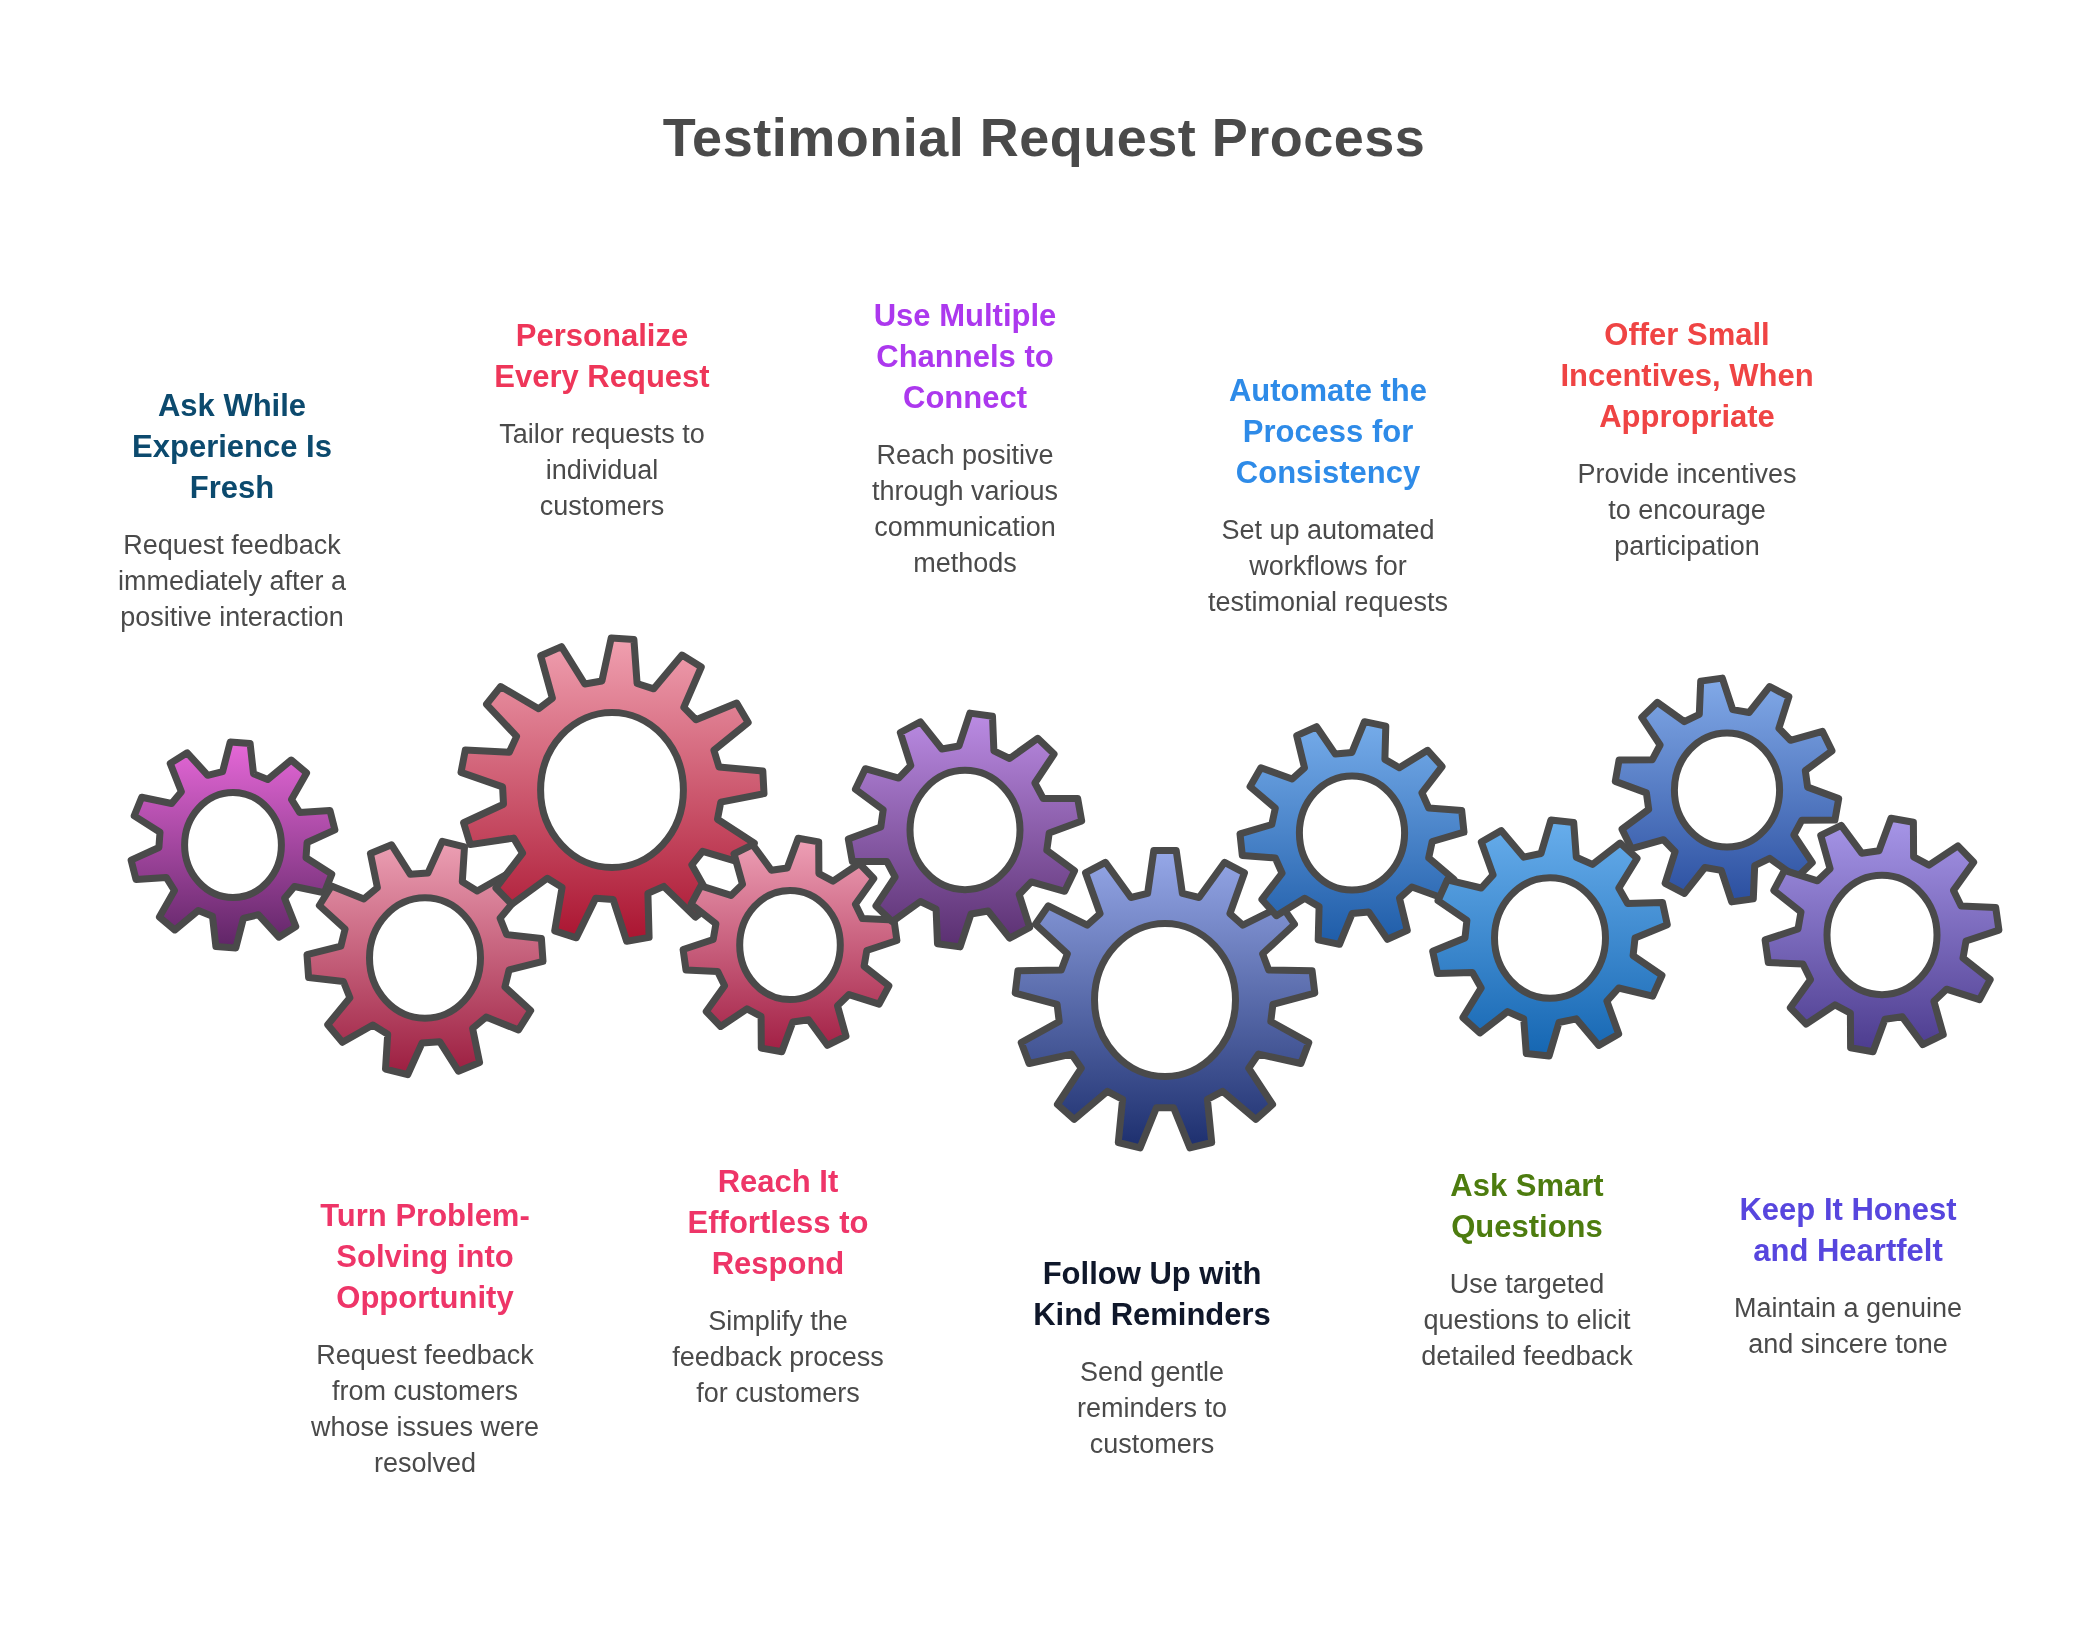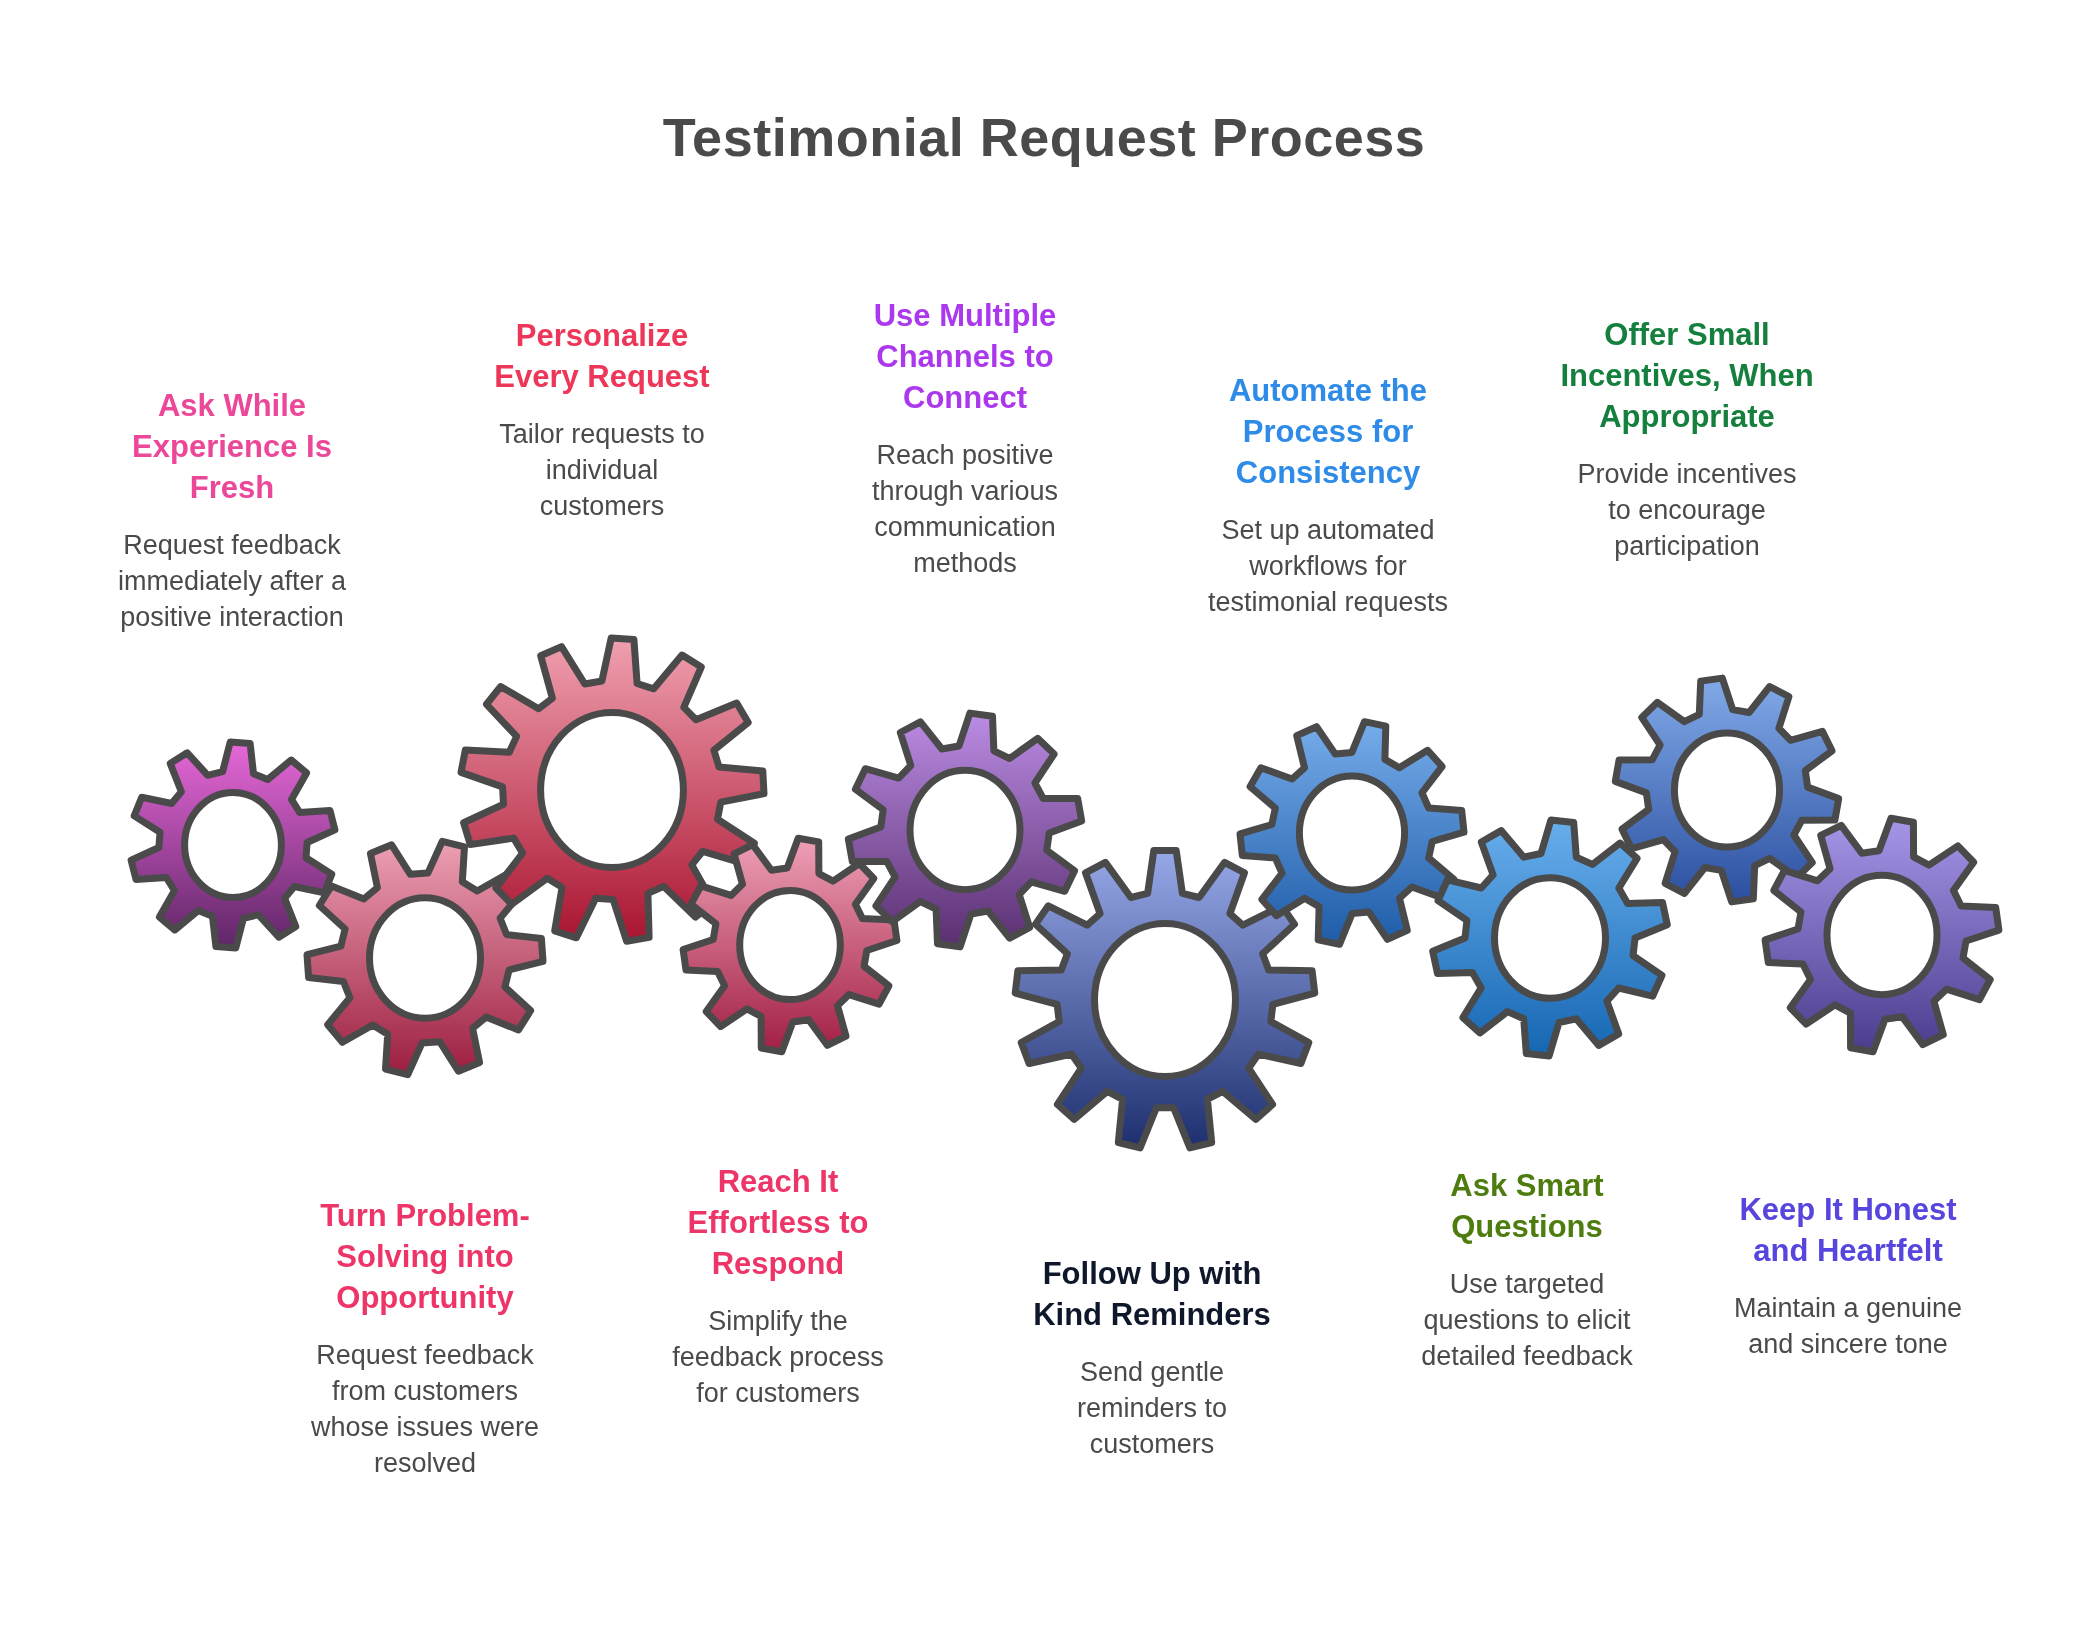--- a/index.html
+++ b/index.html
@@ -118,21 +118,21 @@
       <ellipse cx="1550" cy="938" rx="55.5" ry="60.2" fill="#ffffff" stroke="#4a4a4a" stroke-width="7"></ellipse>
       <path d="M1699.3,714.3L1700.7,681.1L1722.3,678.1L1732.7,709.6L1749.1,712.5L1769.7,686.5L1788.9,696.7L1778.9,728.3L1790.5,740.3L1822.4,731.3L1832.0,750.9L1805.3,770.6L1807.6,787.1L1838.7,798.6L1834.9,820.1L1801.7,820.3L1793.9,835.0L1812.3,862.6L1796.6,877.7L1769.7,858.4L1754.7,865.7L1753.3,898.9L1731.7,901.9L1721.3,870.4L1704.9,867.5L1684.3,893.5L1665.1,883.3L1675.1,851.7L1663.5,839.7L1631.6,848.7L1622.0,829.1L1648.7,809.4L1646.4,792.9L1615.3,781.4L1619.1,759.9L1652.3,759.7L1660.1,745.0L1641.7,717.4L1657.4,702.3L1684.3,721.6Z" fill="url(#gg8)" stroke="#4a4a4a" stroke-width="7" stroke-linejoin="round"></path>
       <ellipse cx="1727" cy="790" rx="52.6" ry="57.1" fill="#ffffff" stroke="#4a4a4a" stroke-width="7"></ellipse>
       <path d="M1879.0,850.8L1891.0,818.3L1913.4,822.3L1913.6,856.9L1929.0,865.1L1957.9,845.9L1973.7,862.3L1953.5,890.4L1961.1,906.1L1995.7,907.5L1998.9,930.1L1966.0,941.0L1963.0,958.1L1990.2,979.6L1979.5,999.7L1946.5,989.2L1933.9,1001.3L1943.3,1034.7L1922.8,1044.6L1902.3,1016.8L1885.0,1019.2L1873.0,1051.7L1850.6,1047.7L1850.4,1013.1L1835.0,1004.9L1806.1,1024.1L1790.3,1007.7L1810.5,979.6L1802.9,963.9L1768.3,962.5L1765.1,939.9L1798.0,929.0L1801.0,911.9L1773.8,890.4L1784.5,870.3L1817.5,880.8L1830.1,868.7L1820.7,835.3L1841.2,825.4L1861.7,853.2Z" fill="url(#gg9)" stroke="#4a4a4a" stroke-width="7" stroke-linejoin="round"></path>
       <ellipse cx="1882" cy="935" rx="55.0" ry="59.7" fill="#ffffff" stroke="#4a4a4a" stroke-width="7"></ellipse>
     </svg>
 
   <div class="title">Testimonial Request Process</div>
 
   <div class="step t1">
-    <div class="step-heading" style="color: #ec4899;">Ask While
+    <div class="step-heading" style="color: #0c4a6e;">Ask While
 Experience Is
 Fresh</div>
     <div class="step-body">Request feedback
 immediately after a
 positive interaction</div>
   </div>
   <div class="step t2">
     <div class="step-heading" style="color: rgb(238, 54, 89);">Personalize
 Every Request</div>
     <div class="step-body">Tailor requests to
@@ -150,21 +150,21 @@
   </div>
   <div class="step t4">
     <div class="step-heading" style="color: rgb(46, 139, 232);">Automate the
 Process for
 Consistency</div>
     <div class="step-body">Set up automated
 workflows for
 testimonial requests</div>
   </div>
   <div class="step t5">
-    <div class="step-heading" style="color: #15803d;">Offer Small
+    <div class="step-heading" style="color: #ef4444;">Offer Small
 Incentives, When
 Appropriate</div>
     <div class="step-body">Provide incentives
 to encourage
 participation</div>
   </div>
 
   <div class="step b1">
     <div class="step-heading" style="color: rgb(238, 53, 104);">Turn Problem-
 Solving into

